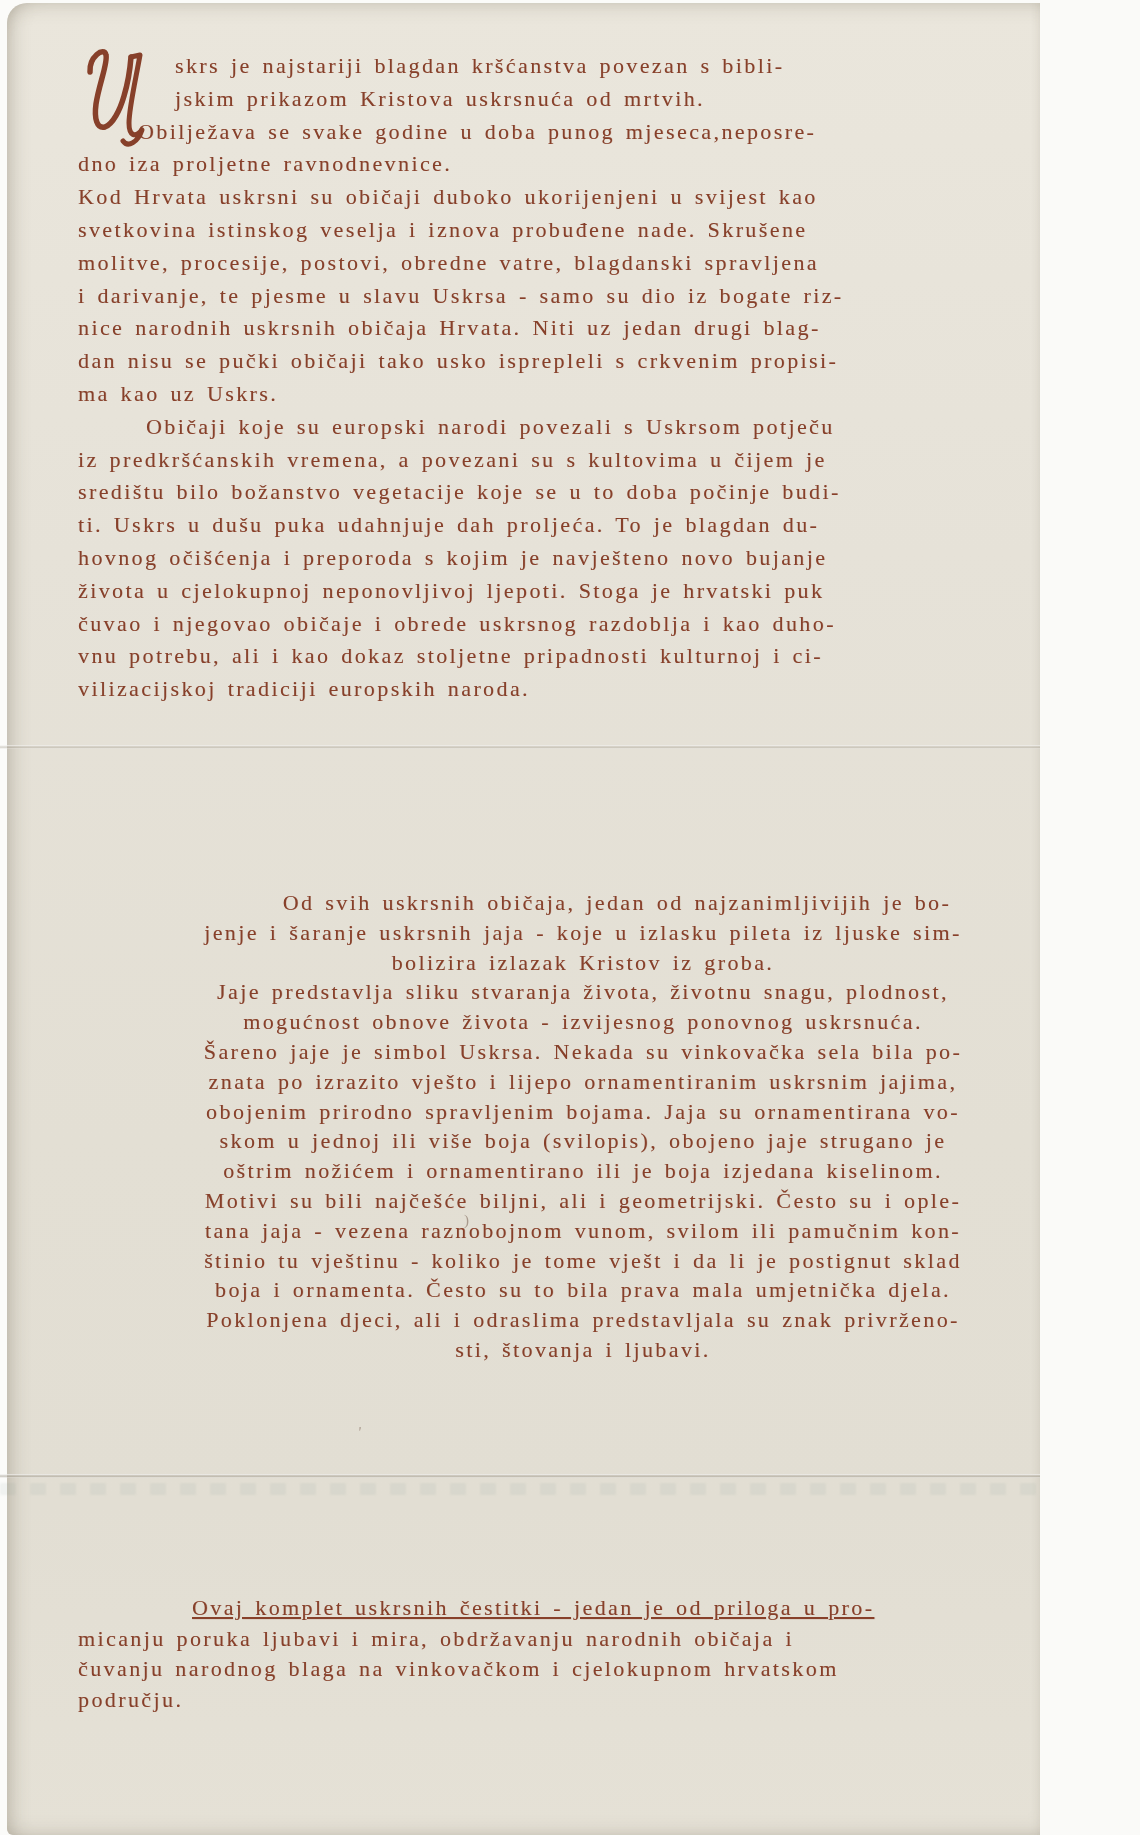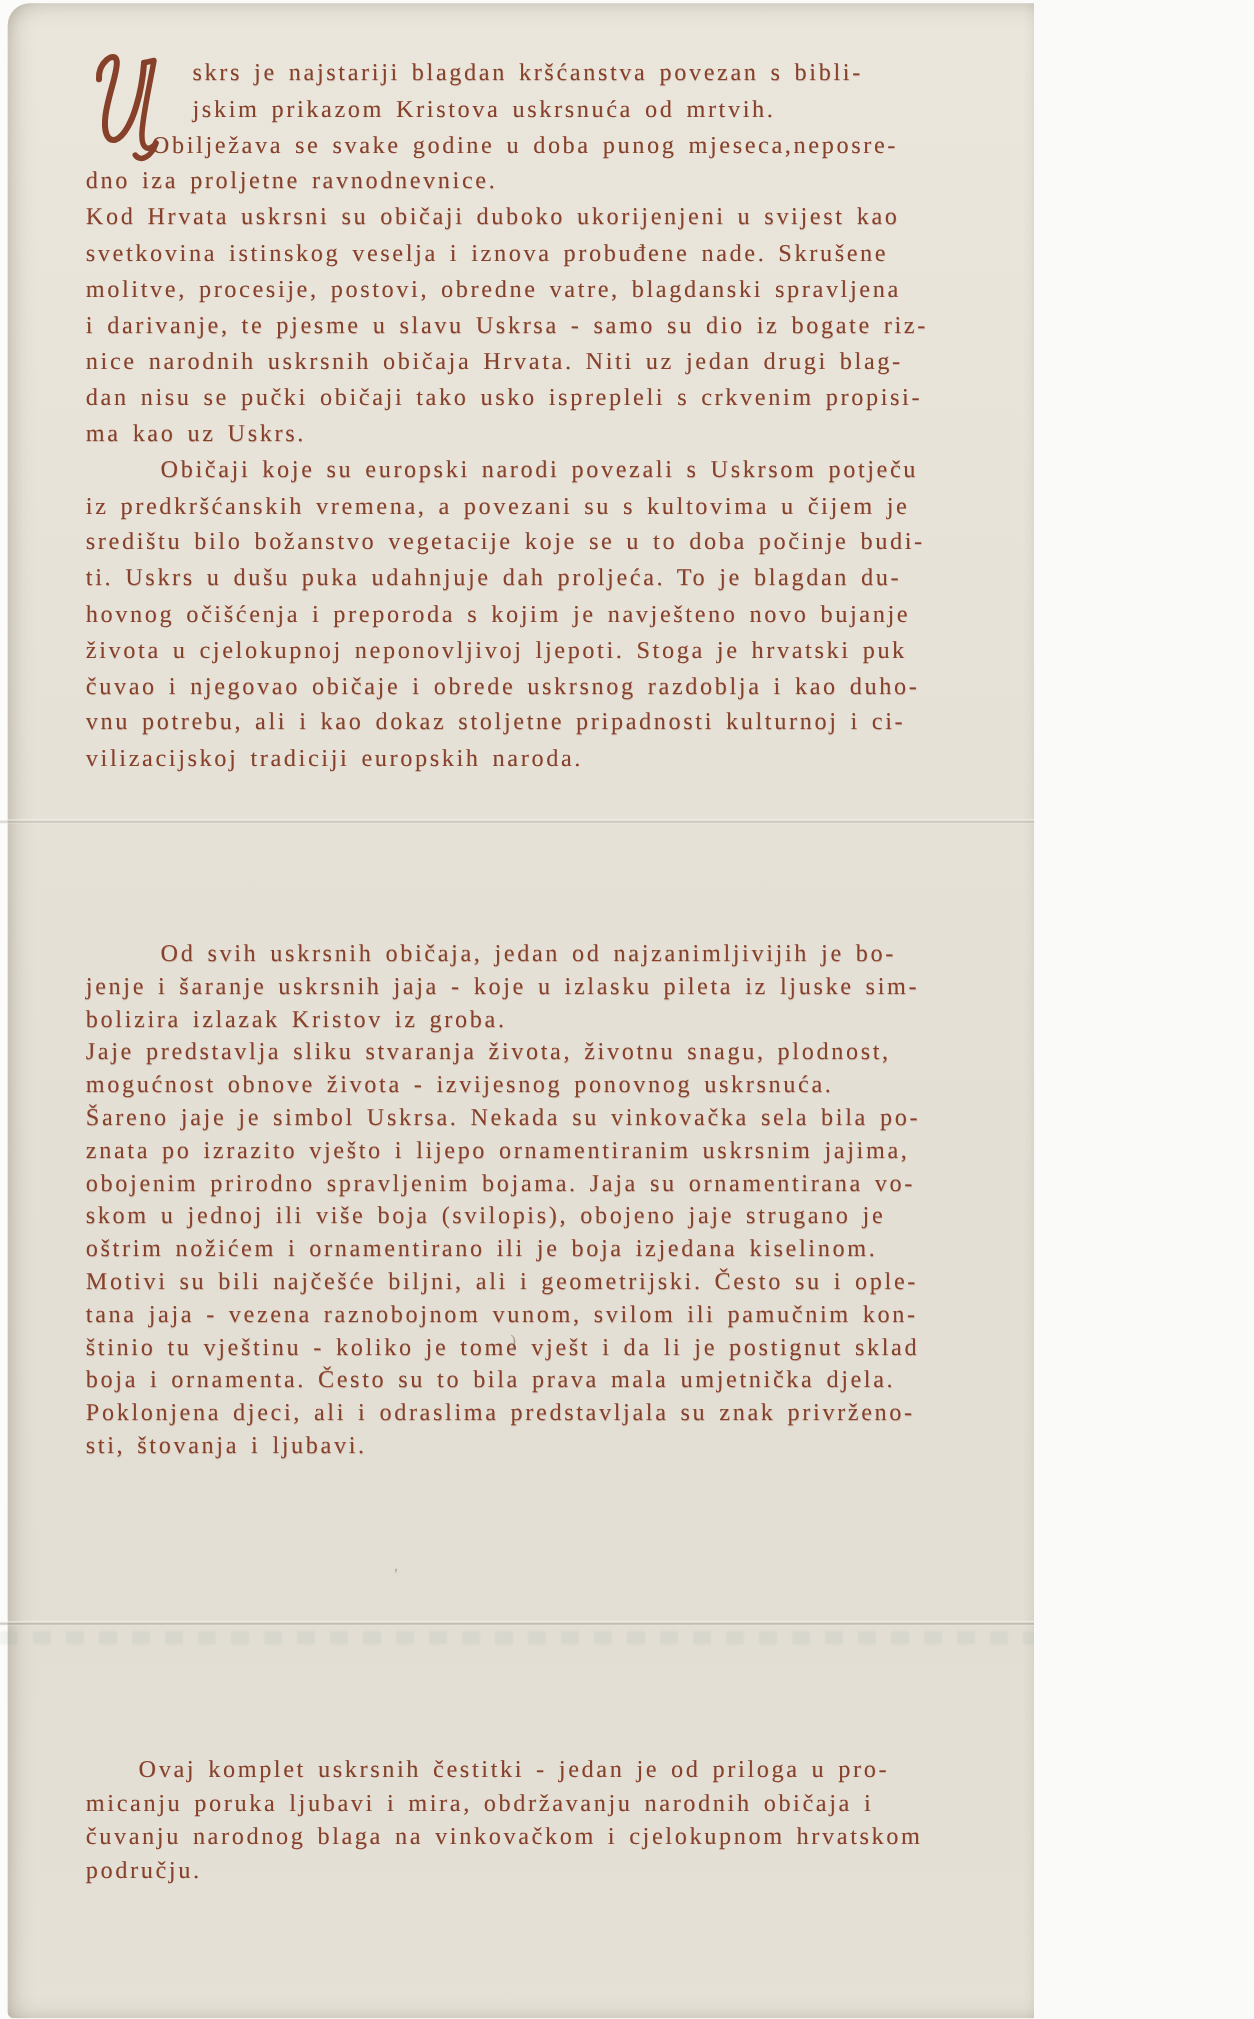--- a/index.html
+++ b/index.html
@@ -1,37 +1,37 @@
 <!DOCTYPE html>
 <html style="--ink: #87402a;"><head>
 <meta charset="utf-8">
 <style>
   html,body{margin:0;padding:0;background:#fafaf8;}
-  .stage{position:relative;width:940px;height:1835px;overflow:hidden;background:#fbfbf9;
+  .stage{position:relative;width:1040px;height:1835px;overflow:hidden;background:#fbfbf9;
          font-family:"Liberation Serif","DejaVu Serif",serif;}
   
   .paper{position:absolute;left:7px;top:3px;right:0;bottom:0;
          border-top-left-radius:20px;border-bottom-left-radius:6px;
          background:linear-gradient(180deg,#eae6dc 0%,#e6e2d8 30%,#e3dfd4 62%,#e2ded3 82%,#e5e1d6 100%);
          box-shadow:inset 16px 0 20px -13px rgba(95,85,65,.30),
                     inset 0 18px 20px -17px rgba(95,85,65,.22),
                     inset -7px 0 14px -11px rgba(95,85,65,.16),
                     inset 0 -12px 22px -15px rgba(95,85,65,.26);}
   :root{--ink:#87402a;}
   .tblock{position:absolute;left:78px;width:1010px;color:var(--ink);
           font-size:22px;letter-spacing:2.4px;word-spacing:3px;
           text-shadow:.4px .4px 0 rgba(135,64,42,.28);}
   .tline{white-space:pre;}
   #block-intro{top:50px;line-height:32.8px;}
-  #block-middle{top:852px;line-height:29.8px;}
+  #block-middle{top:888px;line-height:29.8px;text-align:center;}
   #block-closing{top:1593px;line-height:30.5px;}
   .ind-97{margin-left:97px;}
   .ind-82{margin-left:60px;}
   .ind-84{margin-left:68px;}
-  .ind-90{margin-left:48px;}
+  .ind-90{margin-left:114px;text-decoration:underline;}
   
   .dropcap{position:absolute;left:80px;top:44px;width:66px;height:106px;}
   
   .fold{position:absolute;left:0;width:100%;height:4px;pointer-events:none;}
   .fold-1{top:745px;background:linear-gradient(180deg,rgba(255,255,255,.70),rgba(140,132,115,.34) 55%,rgba(255,255,255,.38));}
   .fold-2{top:1474px;background:linear-gradient(180deg,rgba(255,255,255,.75),rgba(130,122,106,.42) 55%,rgba(255,255,255,.40));}
   
   .ghost{position:absolute;left:0;right:0;top:1483px;height:12px;opacity:.45;filter:blur(1px);
          background:repeating-linear-gradient(90deg,rgba(108,140,134,.18) 0 16px,rgba(0,0,0,0) 16px 30px);}
   

